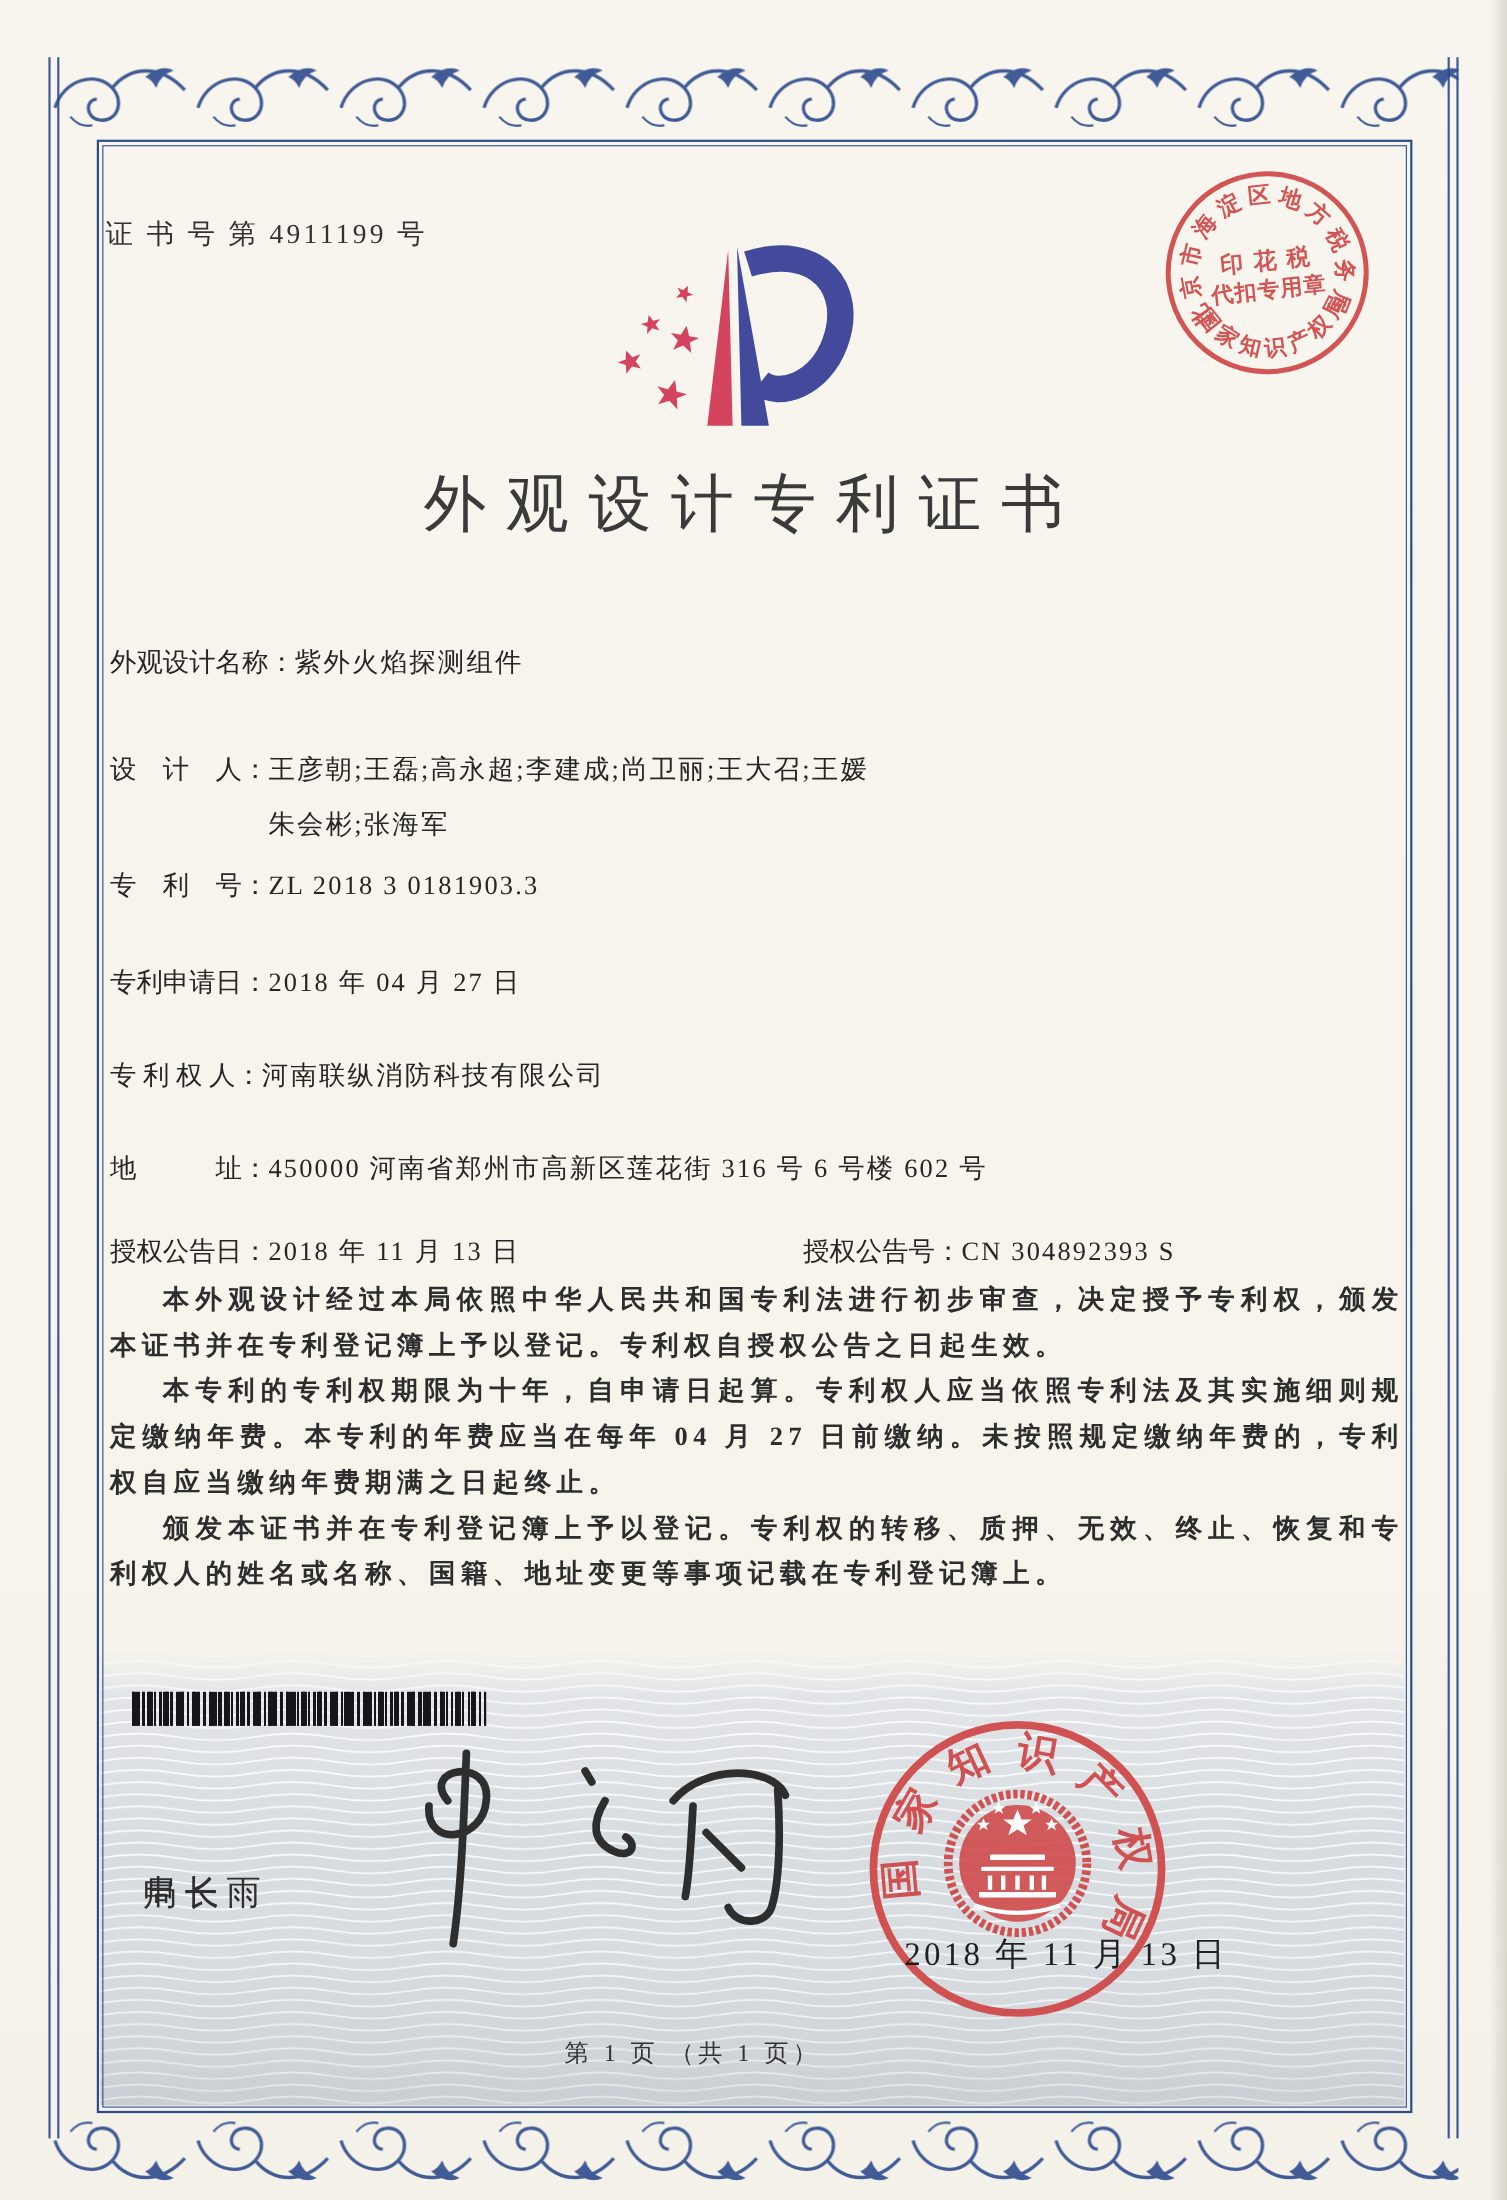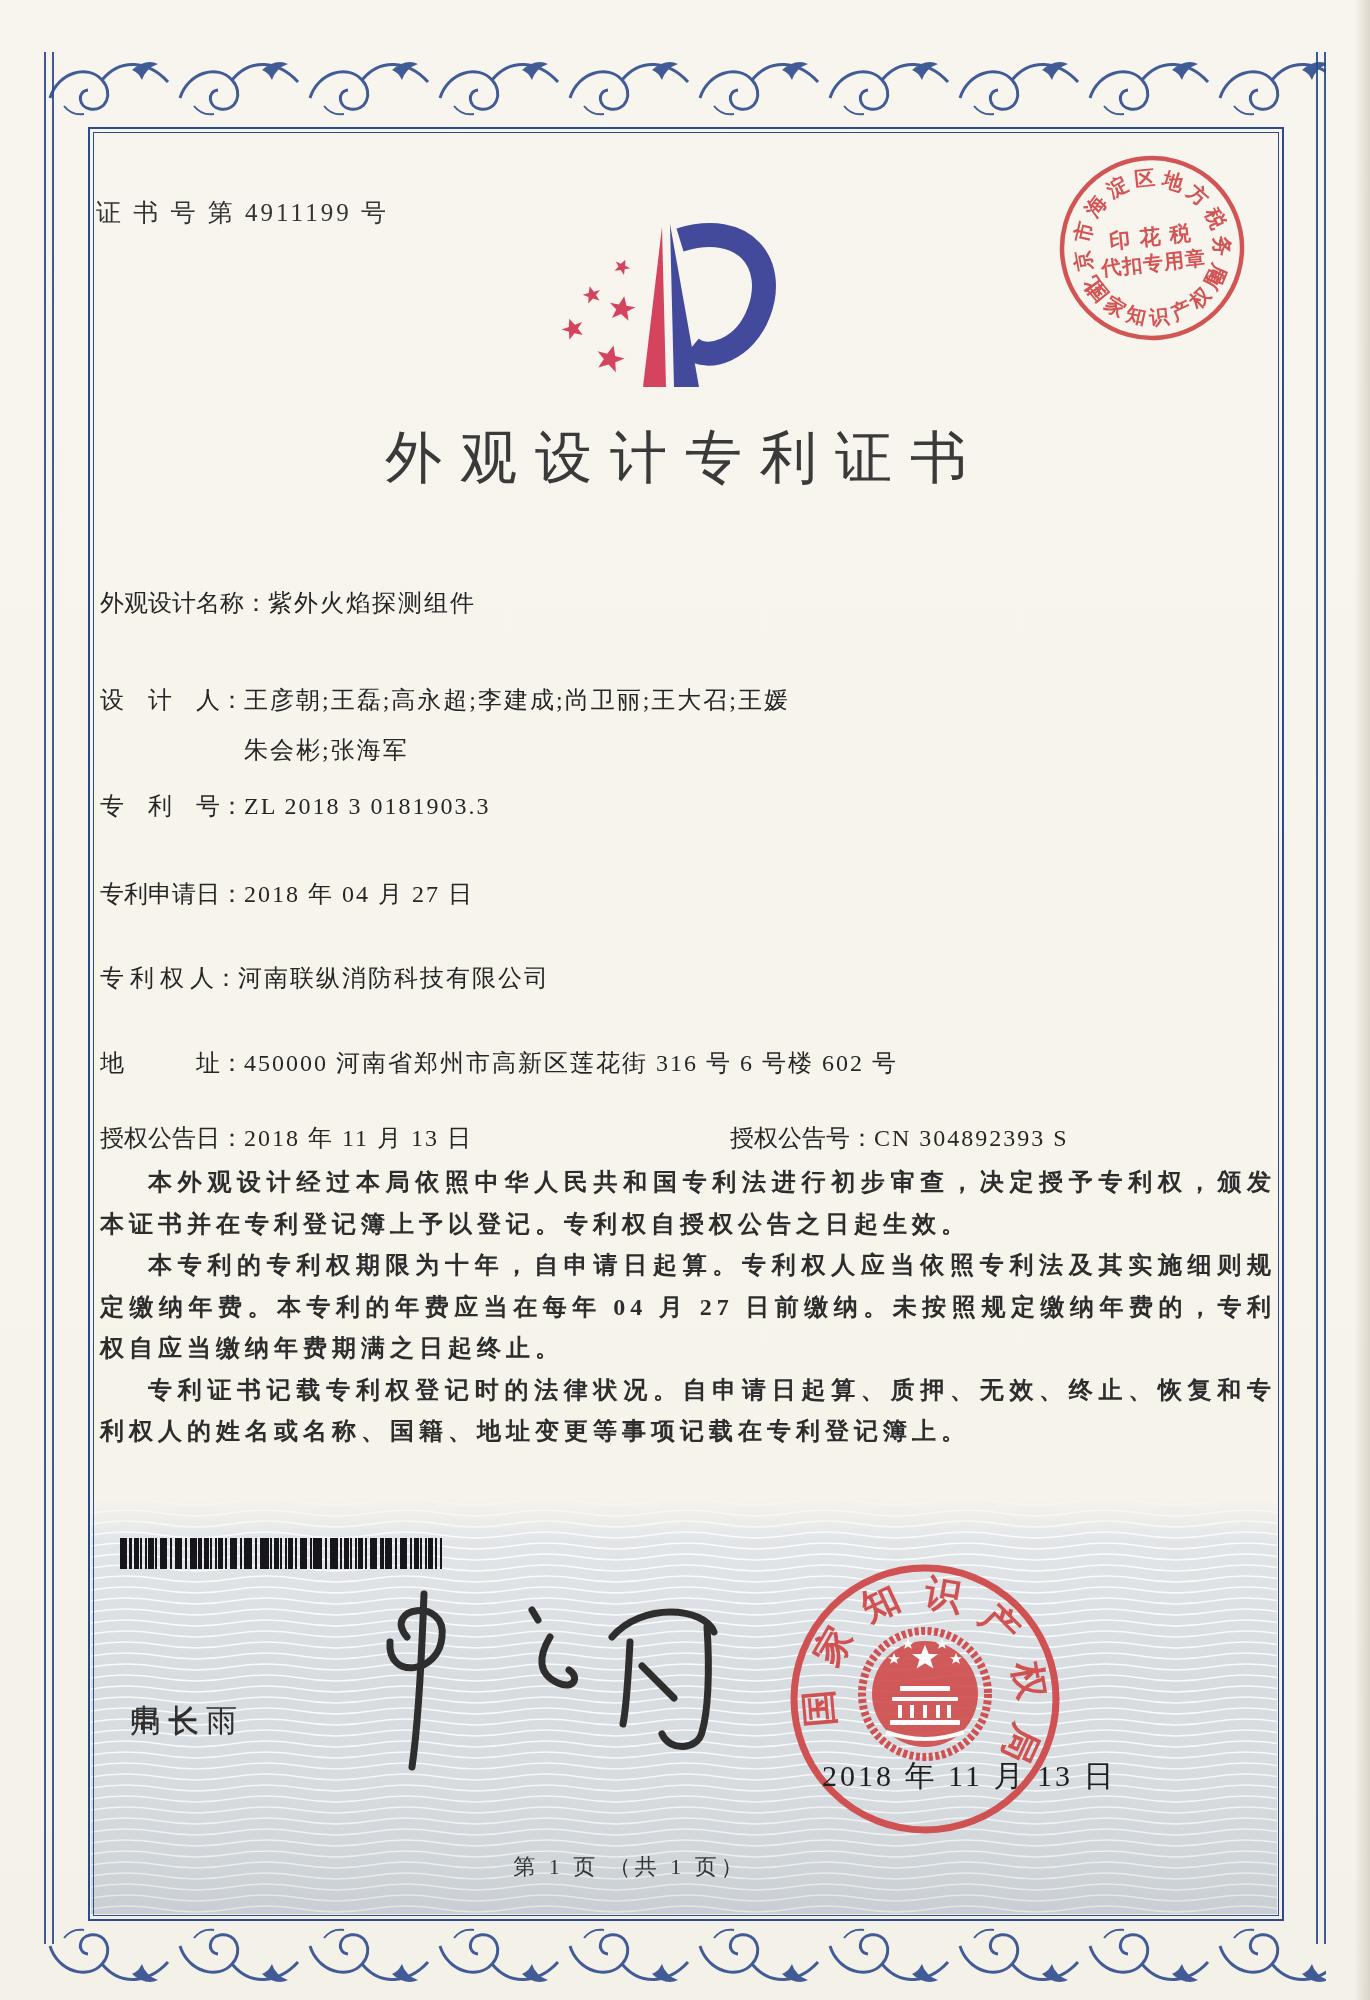--- a/index.html
+++ b/index.html
@@ -187,21 +187,21 @@
       <span class="lbl">授权公告日：</span><span class="val">2018 年 11 月 13 日</span>
     </span>
     <span class="grant2">
       <span class="lbl">授权公告号：</span><span class="val">CN 304892393 S</span>
     </span>
   </div>
 
   <div class="body-text">
     <p>本外观设计经过本局依照中华人民共和国专利法进行初步审查，决定授予专利权，颁发本证书并在专利登记簿上予以登记。专利权自授权公告之日起生效。</p>
     <p>本专利的专利权期限为十年，自申请日起算。专利权人应当依照专利法及其实施细则规定缴纳年费。本专利的年费应当在每年 04 月 27 日前缴纳。未按照规定缴纳年费的，专利权自应当缴纳年费期满之日起终止。</p>
-    <p>专利证书记载专利权登记时的法律状况。自申请日起算、质押、无效、终止、恢复和专利权人的姓名或名称、国籍、地址变更等事项记载在专利登记簿上。</p>
+    <p>颁发本证书并在专利登记簿上予以登记。专利权的转移、质押、无效、终止、恢复和专利权人的姓名或名称、国籍、地址变更等事项记载在专利登记簿上。</p>
   </div>
 
   <div class="barcode"></div>
 
   <div class="signer-title">局长</div>
   <div class="signer-name">申长雨</div>
 
   <svg class="signature" width="430" height="215" viewBox="0 0 430 215">
     <g fill="none" stroke="#2e2e2e" stroke-width="7" stroke-linecap="round">
       <path d="M95,55 C70,25 135,15 130,55 C127,92 75,98 78,60"></path>

